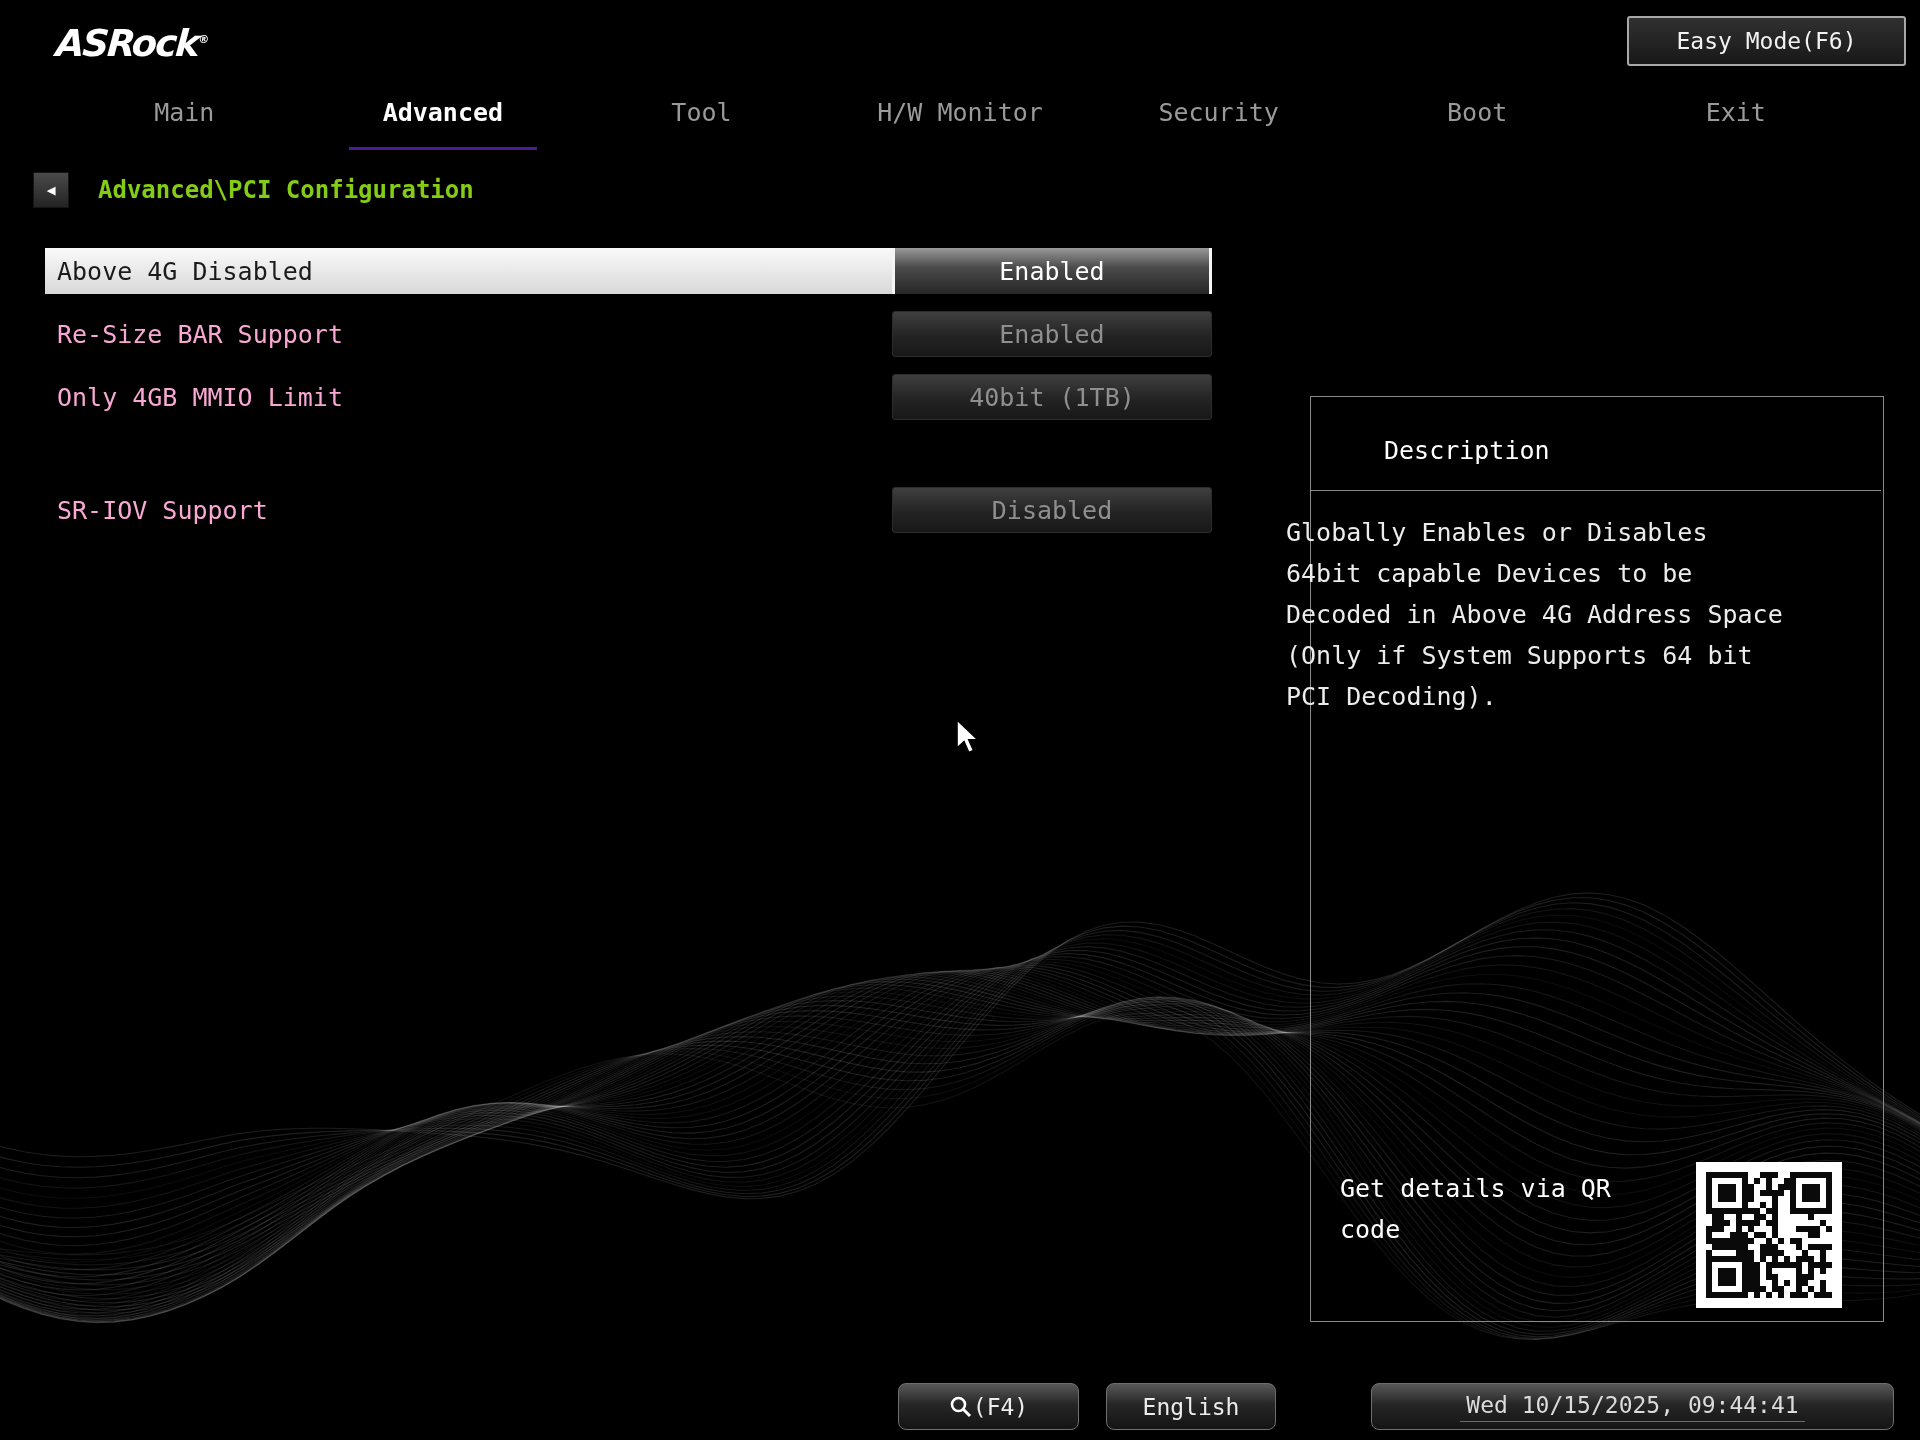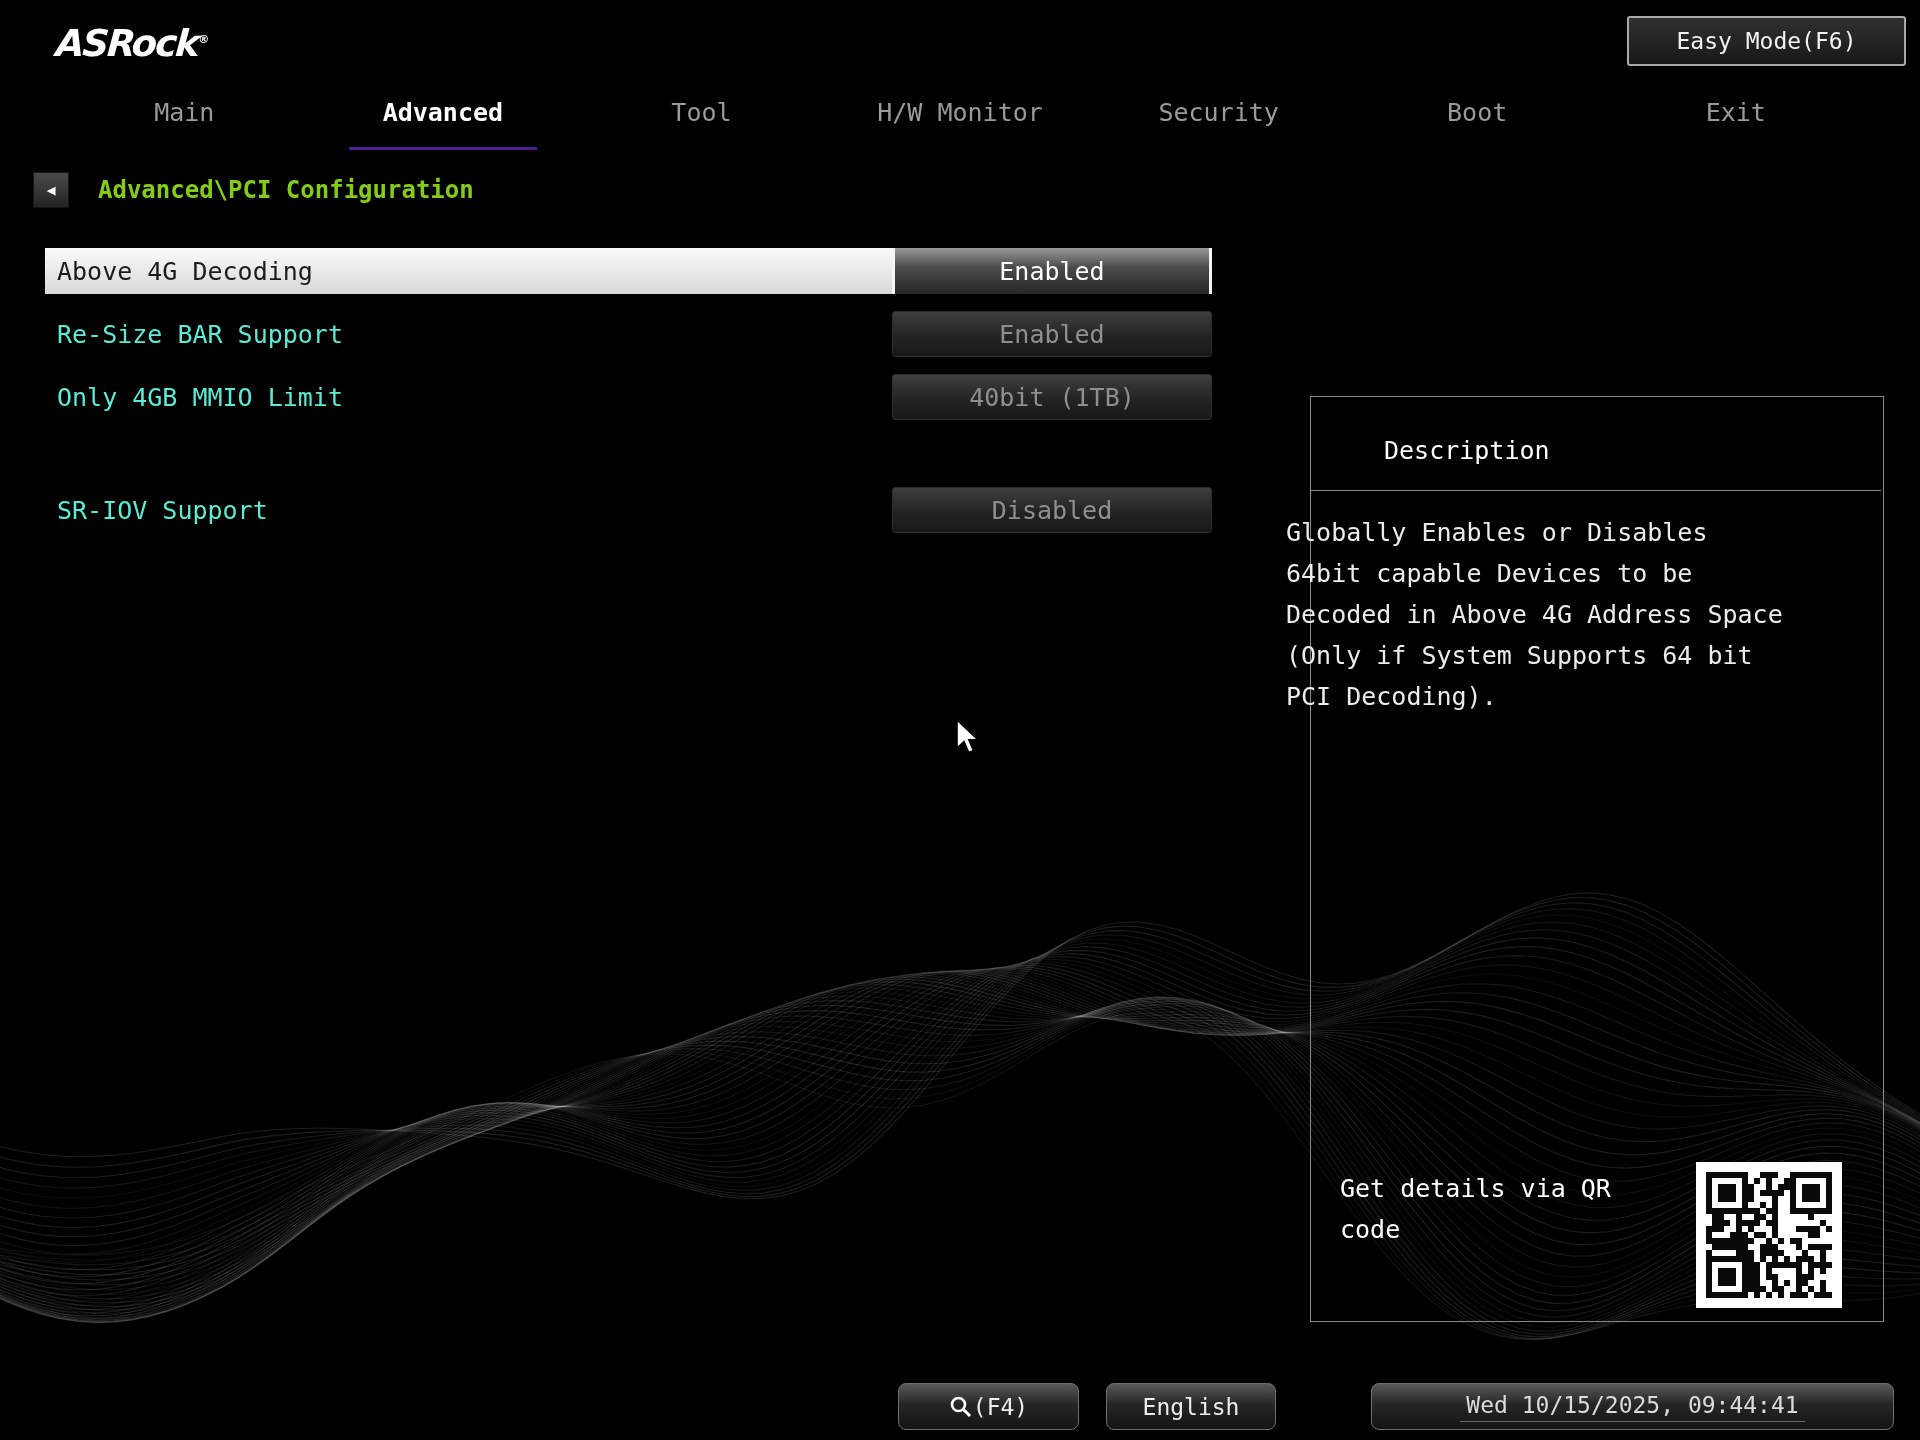--- a/index.html
+++ b/index.html
@@ -23,21 +23,21 @@
   .tab span{padding:0 34px 13px;}
   .tab.active{color:#fff;font-weight:bold;}
   .tab.active span{border-bottom:3px solid #4c1d95;}
 
   .back-btn{left:33px;top:172px;width:34px;height:34px;
       background:linear-gradient(180deg,#4a4a4a,#242424);border:1px solid #151515;
       color:#fff;font-size:15px;display:flex;align-items:center;justify-content:center;cursor:pointer;}
   .crumb{left:98px;top:176px;font-size:24px;font-weight:bold;color:#84cc16;}
 
   .row-label{left:45px;width:848px;height:46px;font-size:25px;display:flex;
-      align-items:center;padding-left:12px;box-sizing:border-box;color:#5eead4;cursor:pointer;}
+      align-items:center;padding-left:12px;box-sizing:border-box;color:#f9a8d4;cursor:pointer;}
   .row-label.selected{background:linear-gradient(180deg,#fafafa,#d8d8d8);color:#1b1b1b;}
 
   .value-btn{left:892px;width:320px;height:46px;display:flex;align-items:center;
       justify-content:center;font-size:25px;box-sizing:border-box;cursor:pointer;}
   .value-btn.focused{background:linear-gradient(180deg,#9a9a9a 0%,#4b4b4b 42%,#262626 100%);
       color:#fff;border-left:3px solid #f5f5f5;border-right:3px solid #f5f5f5;}
   .value-btn.dim{background:linear-gradient(180deg,#3f3f3f,#232323 55%,#181818);
       color:#8f8f8f;border:1px solid #2d2d2d;border-radius:3px;}
 
   .panel{left:1310px;top:396px;width:572px;height:924px;border:1px solid #8a8a8a;}
@@ -142,21 +142,21 @@
   <div class="tab">
       <span>Exit</span>
     </div>
 </div>
 
 <div class="abs back-btn">
   <span>◀</span>
 </div>
 <div class="abs crumb">Advanced\PCI Configuration</div>
 
-<div class="abs row-label selected" style="top:248px">Above 4G Decoding</div>
+<div class="abs row-label selected" style="top:248px">Above 4G Disabled</div>
 <div class="abs value-btn focused" style="top:248px">Enabled</div>
 
 <div class="abs row-label" style="top:311px">Re-Size BAR Support</div>
 <div class="abs value-btn dim" style="top:311px">Enabled</div>
 
 <div class="abs row-label" style="top:374px">Only 4GB MMIO Limit</div>
 <div class="abs value-btn dim" style="top:374px">40bit (1TB)</div>
 
 <div class="abs row-label" style="top:487px">SR-IOV Support</div>
 <div class="abs value-btn dim" style="top:487px">Disabled</div>

